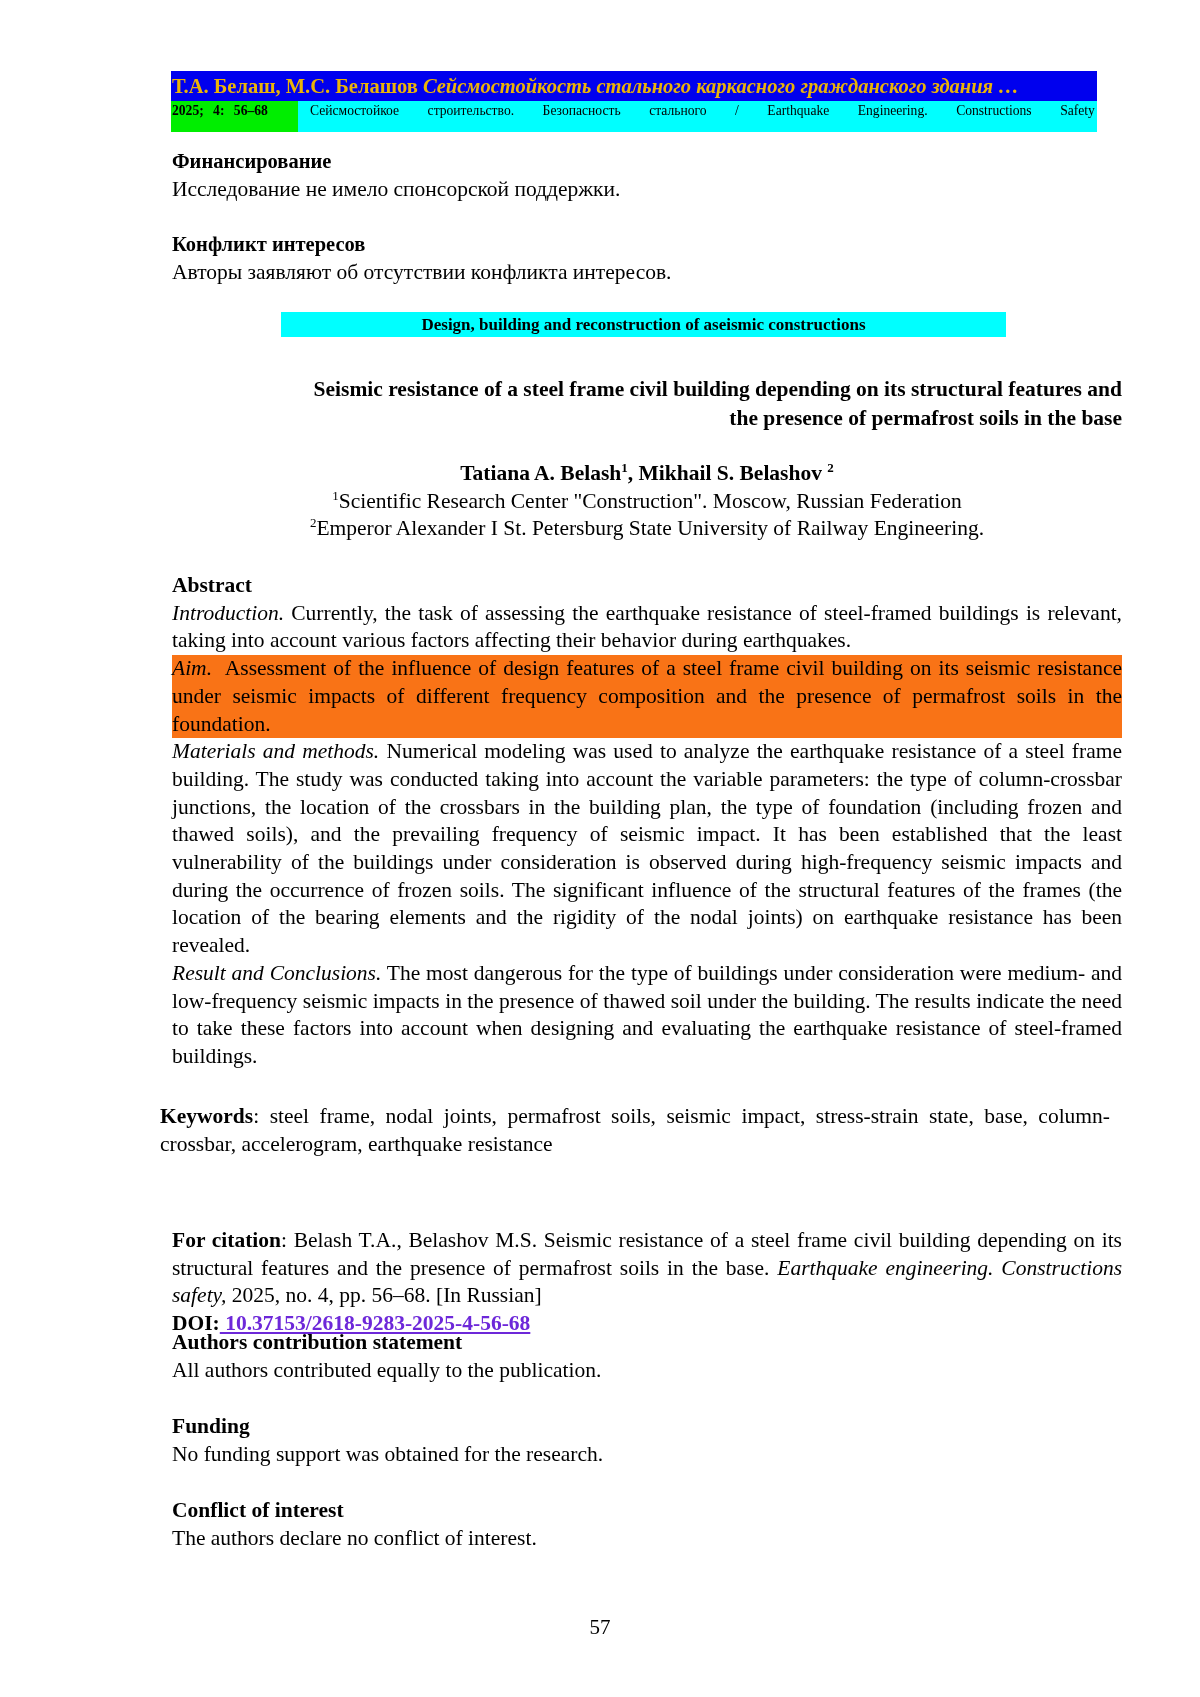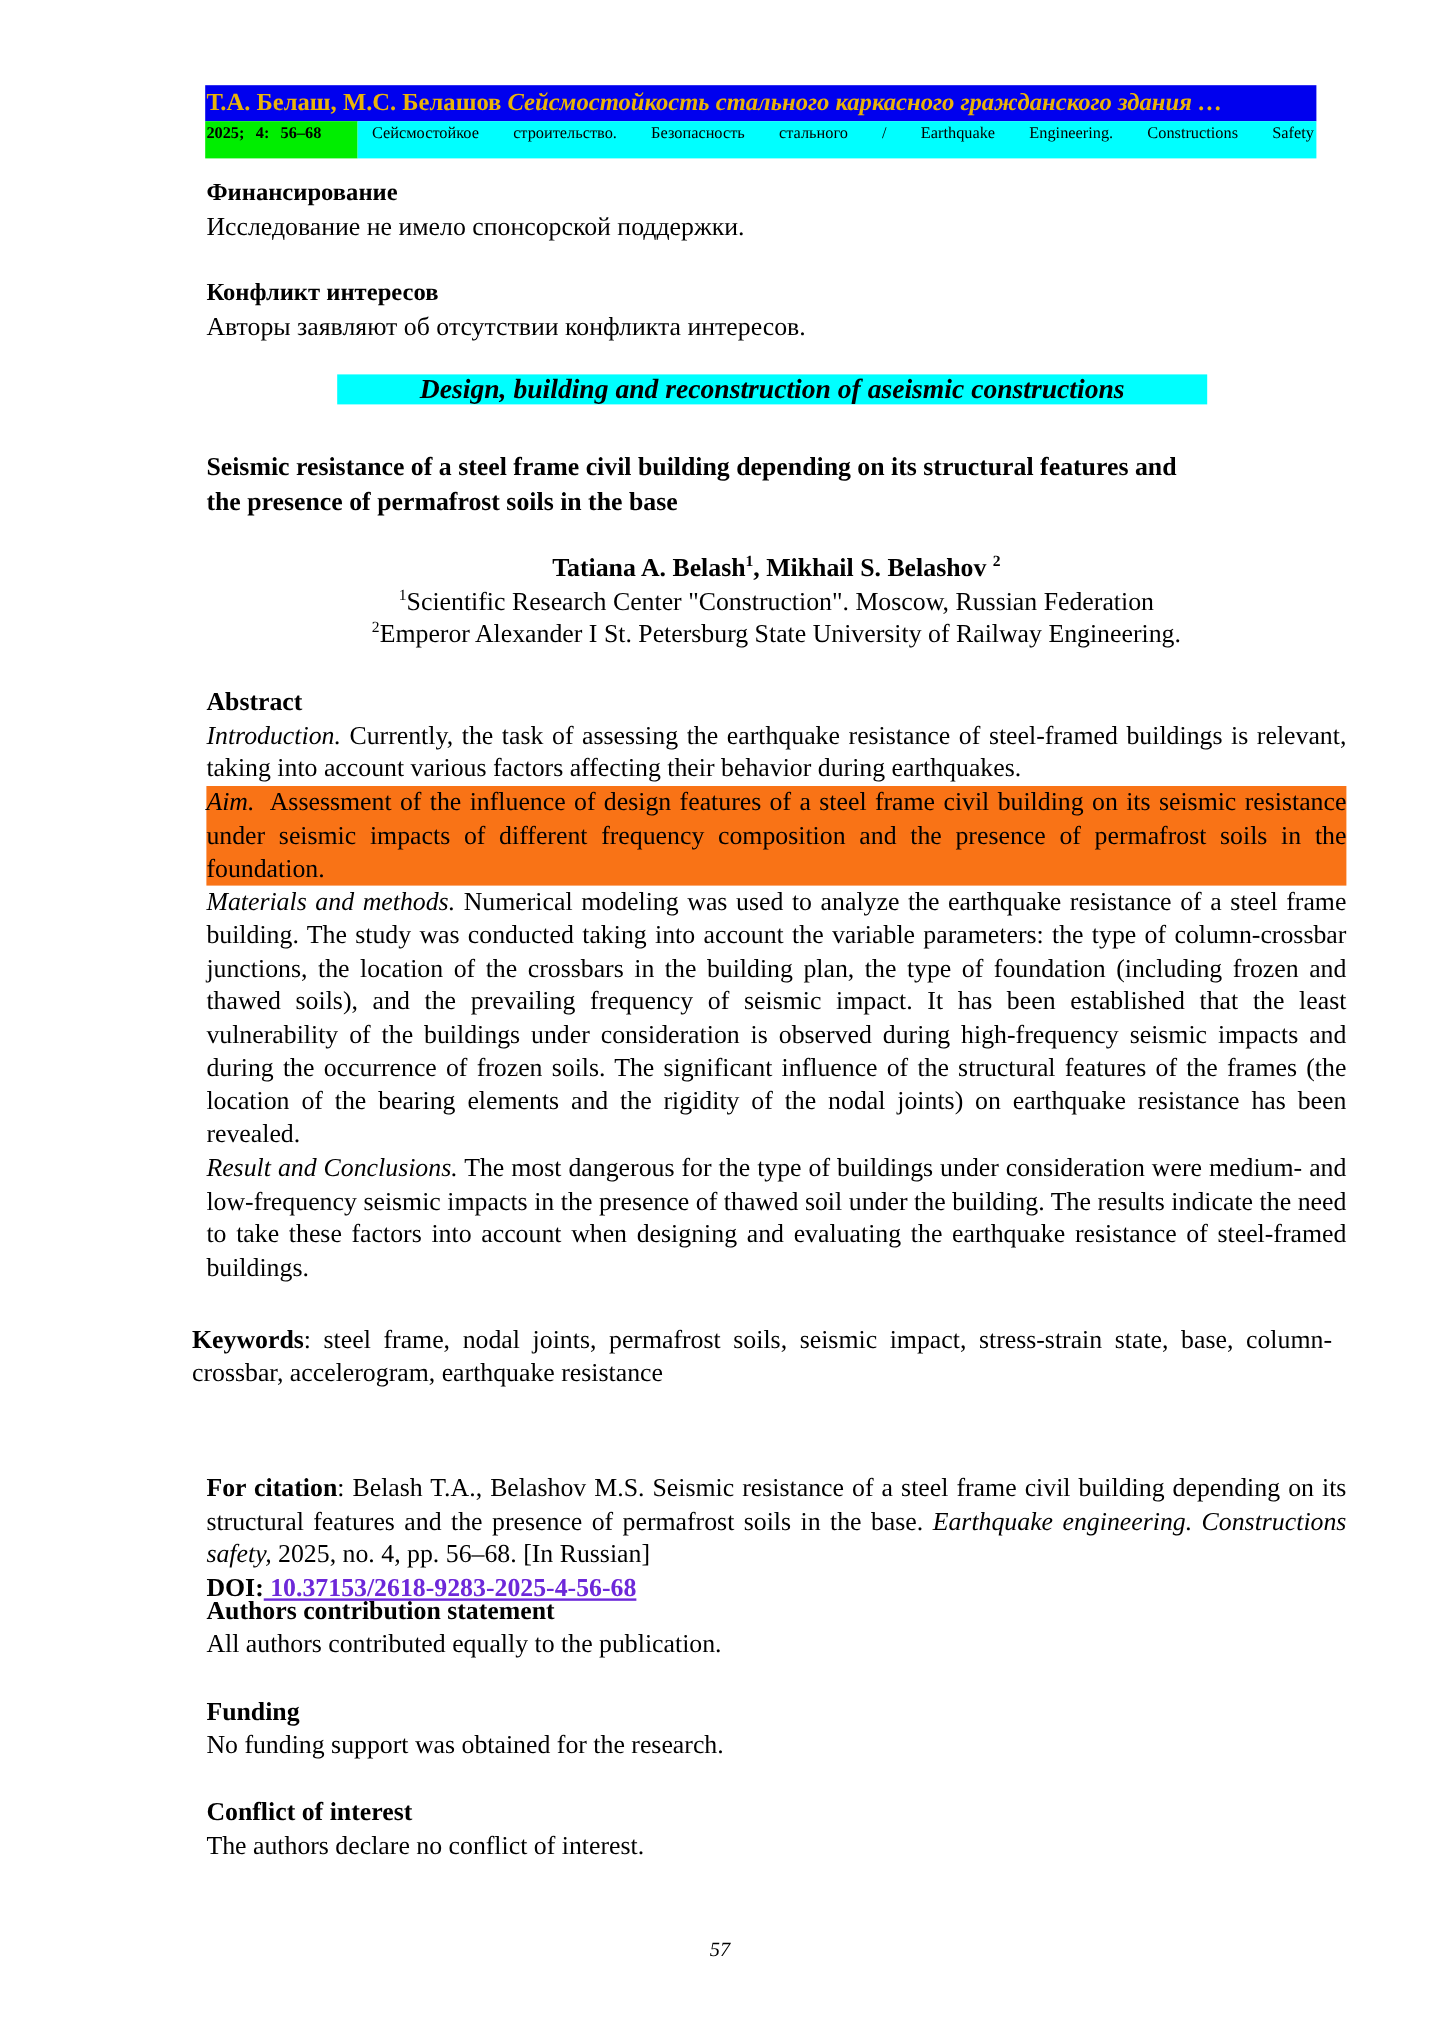--- a/index.html
+++ b/index.html
@@ -11,35 +11,35 @@
   .hdr-top { background: #0000ee; color: #eab308; height: 30px; line-height: 30px;
              font-size: 20.5px; font-weight: bold; white-space: nowrap; overflow: hidden; padding-left: 1px; }
   .hdr-top .it { font-style: italic; }
   .hdr-bot { display: flex; height: 31px; line-height: 19px; font-size: 13.6px; }
   .hdr-bot .yr { background: #00ee00; font-weight: bold; width: 127px; white-space: nowrap; word-spacing: 6px; padding-left: 1px; box-sizing: border-box; }
   .hdr-bot .jn { background: #00ffff; flex: 1; display: flex; justify-content: space-between; padding: 0 2px 0 12px; white-space: nowrap; }
 
   .blk { position: absolute; left: 172px; width: 950px; font-size: 21.5px; line-height: 27.6px; }
   .h { font-weight: bold; }
   .sect { position: absolute; left: 281px; top: 312px; width: 725px; height: 25px; background: #00ffff;
-          font-weight: bold; font-style: italic; font-size: 23px; line-height: 25px; text-align: center; white-space: nowrap; }
-  .title { position: absolute; left: 172px; width: 950px; top: 375px; text-align: left; font-weight: bold;
+          font-weight: bold; font-size: 17px; line-height: 25px; text-align: center; white-space: nowrap; }
+  .title { position: absolute; left: 172px; width: 950px; top: 375px; text-align: right; font-weight: bold;
            font-size: 21.5px; line-height: 28.5px; }
   .authors { position: absolute; left: 172px; width: 950px; top: 460px; text-align: center; font-size: 21.5px; line-height: 27.5px; }
   .authors .names { font-weight: bold; }
   sup { font-size: 13px; line-height: 0; vertical-align: super; }
   .abs { position: absolute; left: 172px; width: 950px; top: 572px; font-size: 21.5px; line-height: 27.7px; text-align: justify; }
   .abs p { margin: 0; }
   .aim-bg { background: #f97316; margin-right: -0px; }
   .it { font-style: italic; }
   .kw { position: absolute; left: 160px; width: 950px; top: 1103px; font-size: 21.5px; line-height: 27.5px; text-align: justify; }
   .cit { position: absolute; left: 172px; width: 950px; top: 1188px; font-size: 21.5px; line-height: 27.5px; text-align: justify; margin-top: 39px; }
   .doi-link { color: #6d28d9; font-weight: bold; text-decoration: underline; }
   .sec2 { position: absolute; left: 172px; width: 950px; font-size: 21.5px; line-height: 27.5px; }
-  .pnum { position: absolute; left: 0; width: 1200px; top: 1615px; text-align: center; font-size: 17px; font-style: italic; }
+  .pnum { position: absolute; left: 0; width: 1200px; top: 1615px; text-align: center; font-size: 21px; }
 </style>
 </head>
 <body>
 
 <div class="hdr">
   <div class="hdr-top">
     <span>Т.А. Белаш, М.С. Белашов</span>
     <span class="it">Сейсмостойкость стального каркасного гражданского здания …</span>
   </div>
   <div class="hdr-bot">

